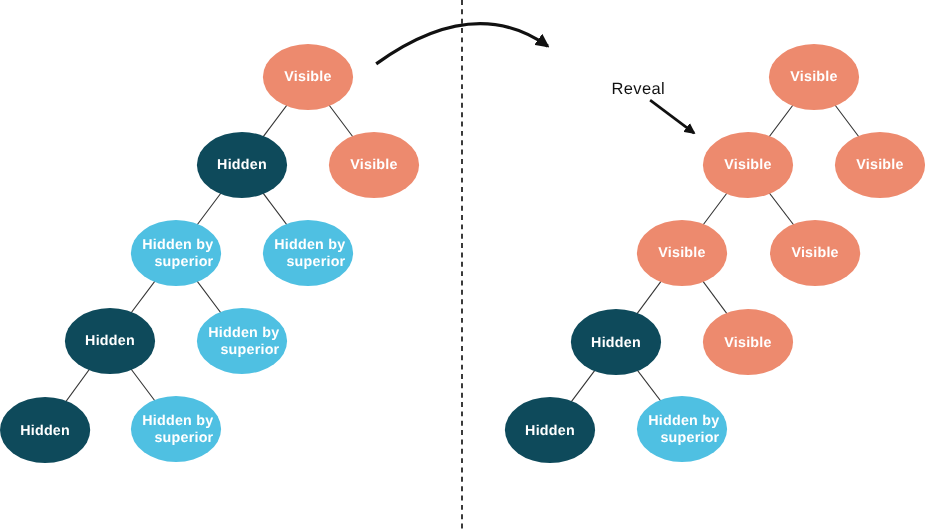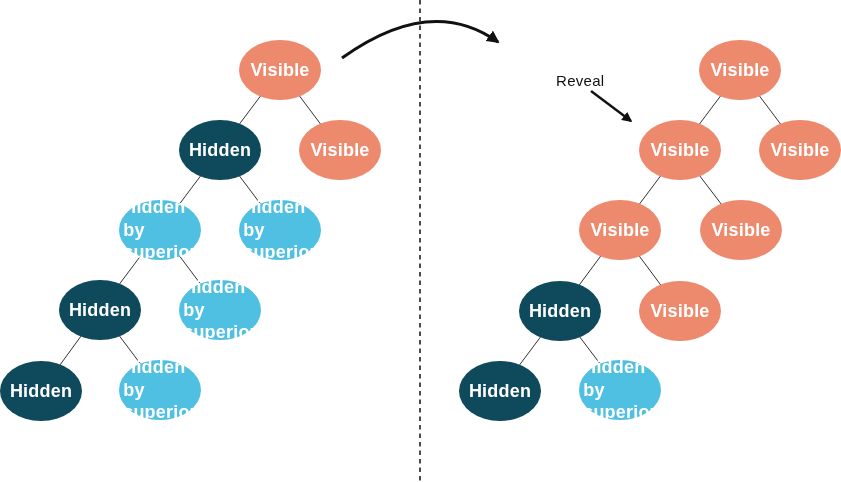--- a/index.html
+++ b/index.html
@@ -40,23 +40,23 @@
   }
   .arrowhead { fill: var(--arrow, #111111); }
   .node {
     position: absolute;
     width: 82px;
     height: 60px;
     border-radius: 50%;
     display: flex;
     align-items: center;
     justify-content: center;
-    text-align: left;
+    text-align: right;
     color: var(--node-text, #ffffff);
-    font-size: 18px;
+    font-size: 13px;
     font-weight: 600;
     letter-spacing: 0.2px;
     line-height: 1.25;
     padding: 0 7px;
     box-sizing: border-box;
   }
   .n-visible { background: var(--visible, #ED8A6E); }
   .n-hidden  { background: var(--hidden, #0E4A5B); }
   .n-hbs     { background: var(--hidden-by-superior, #4FC0E2); }
   .reveal-label {

